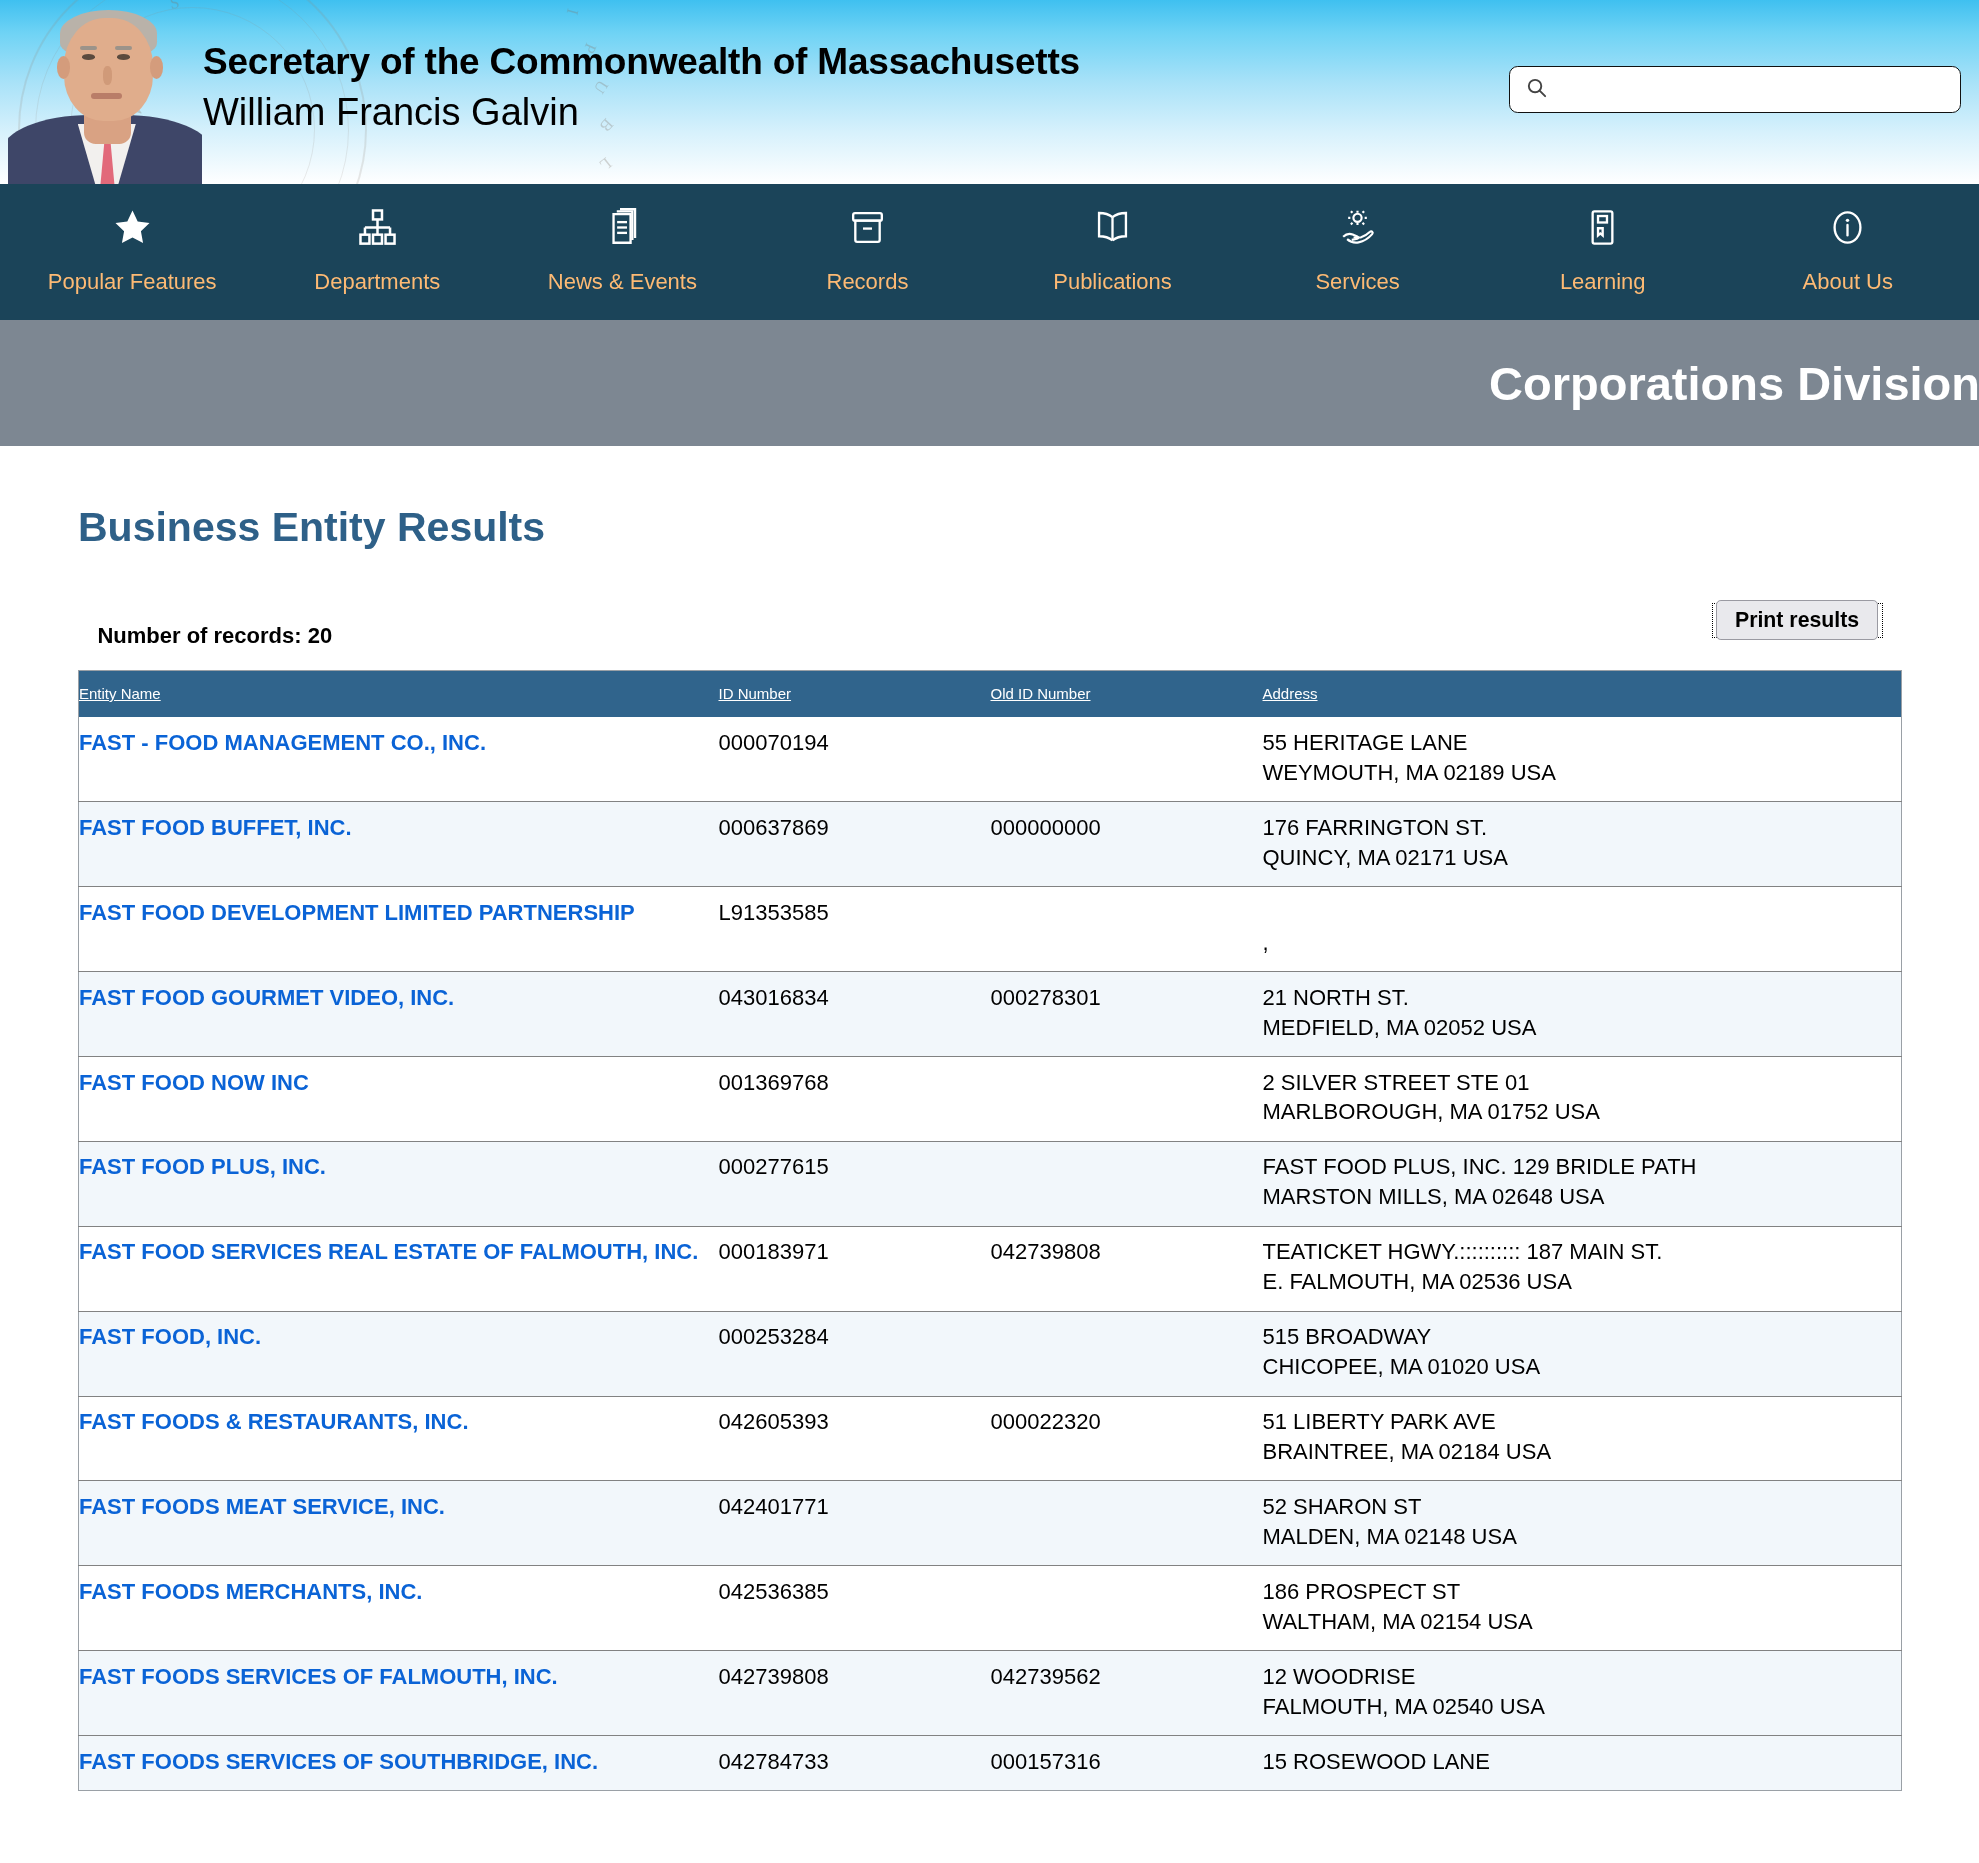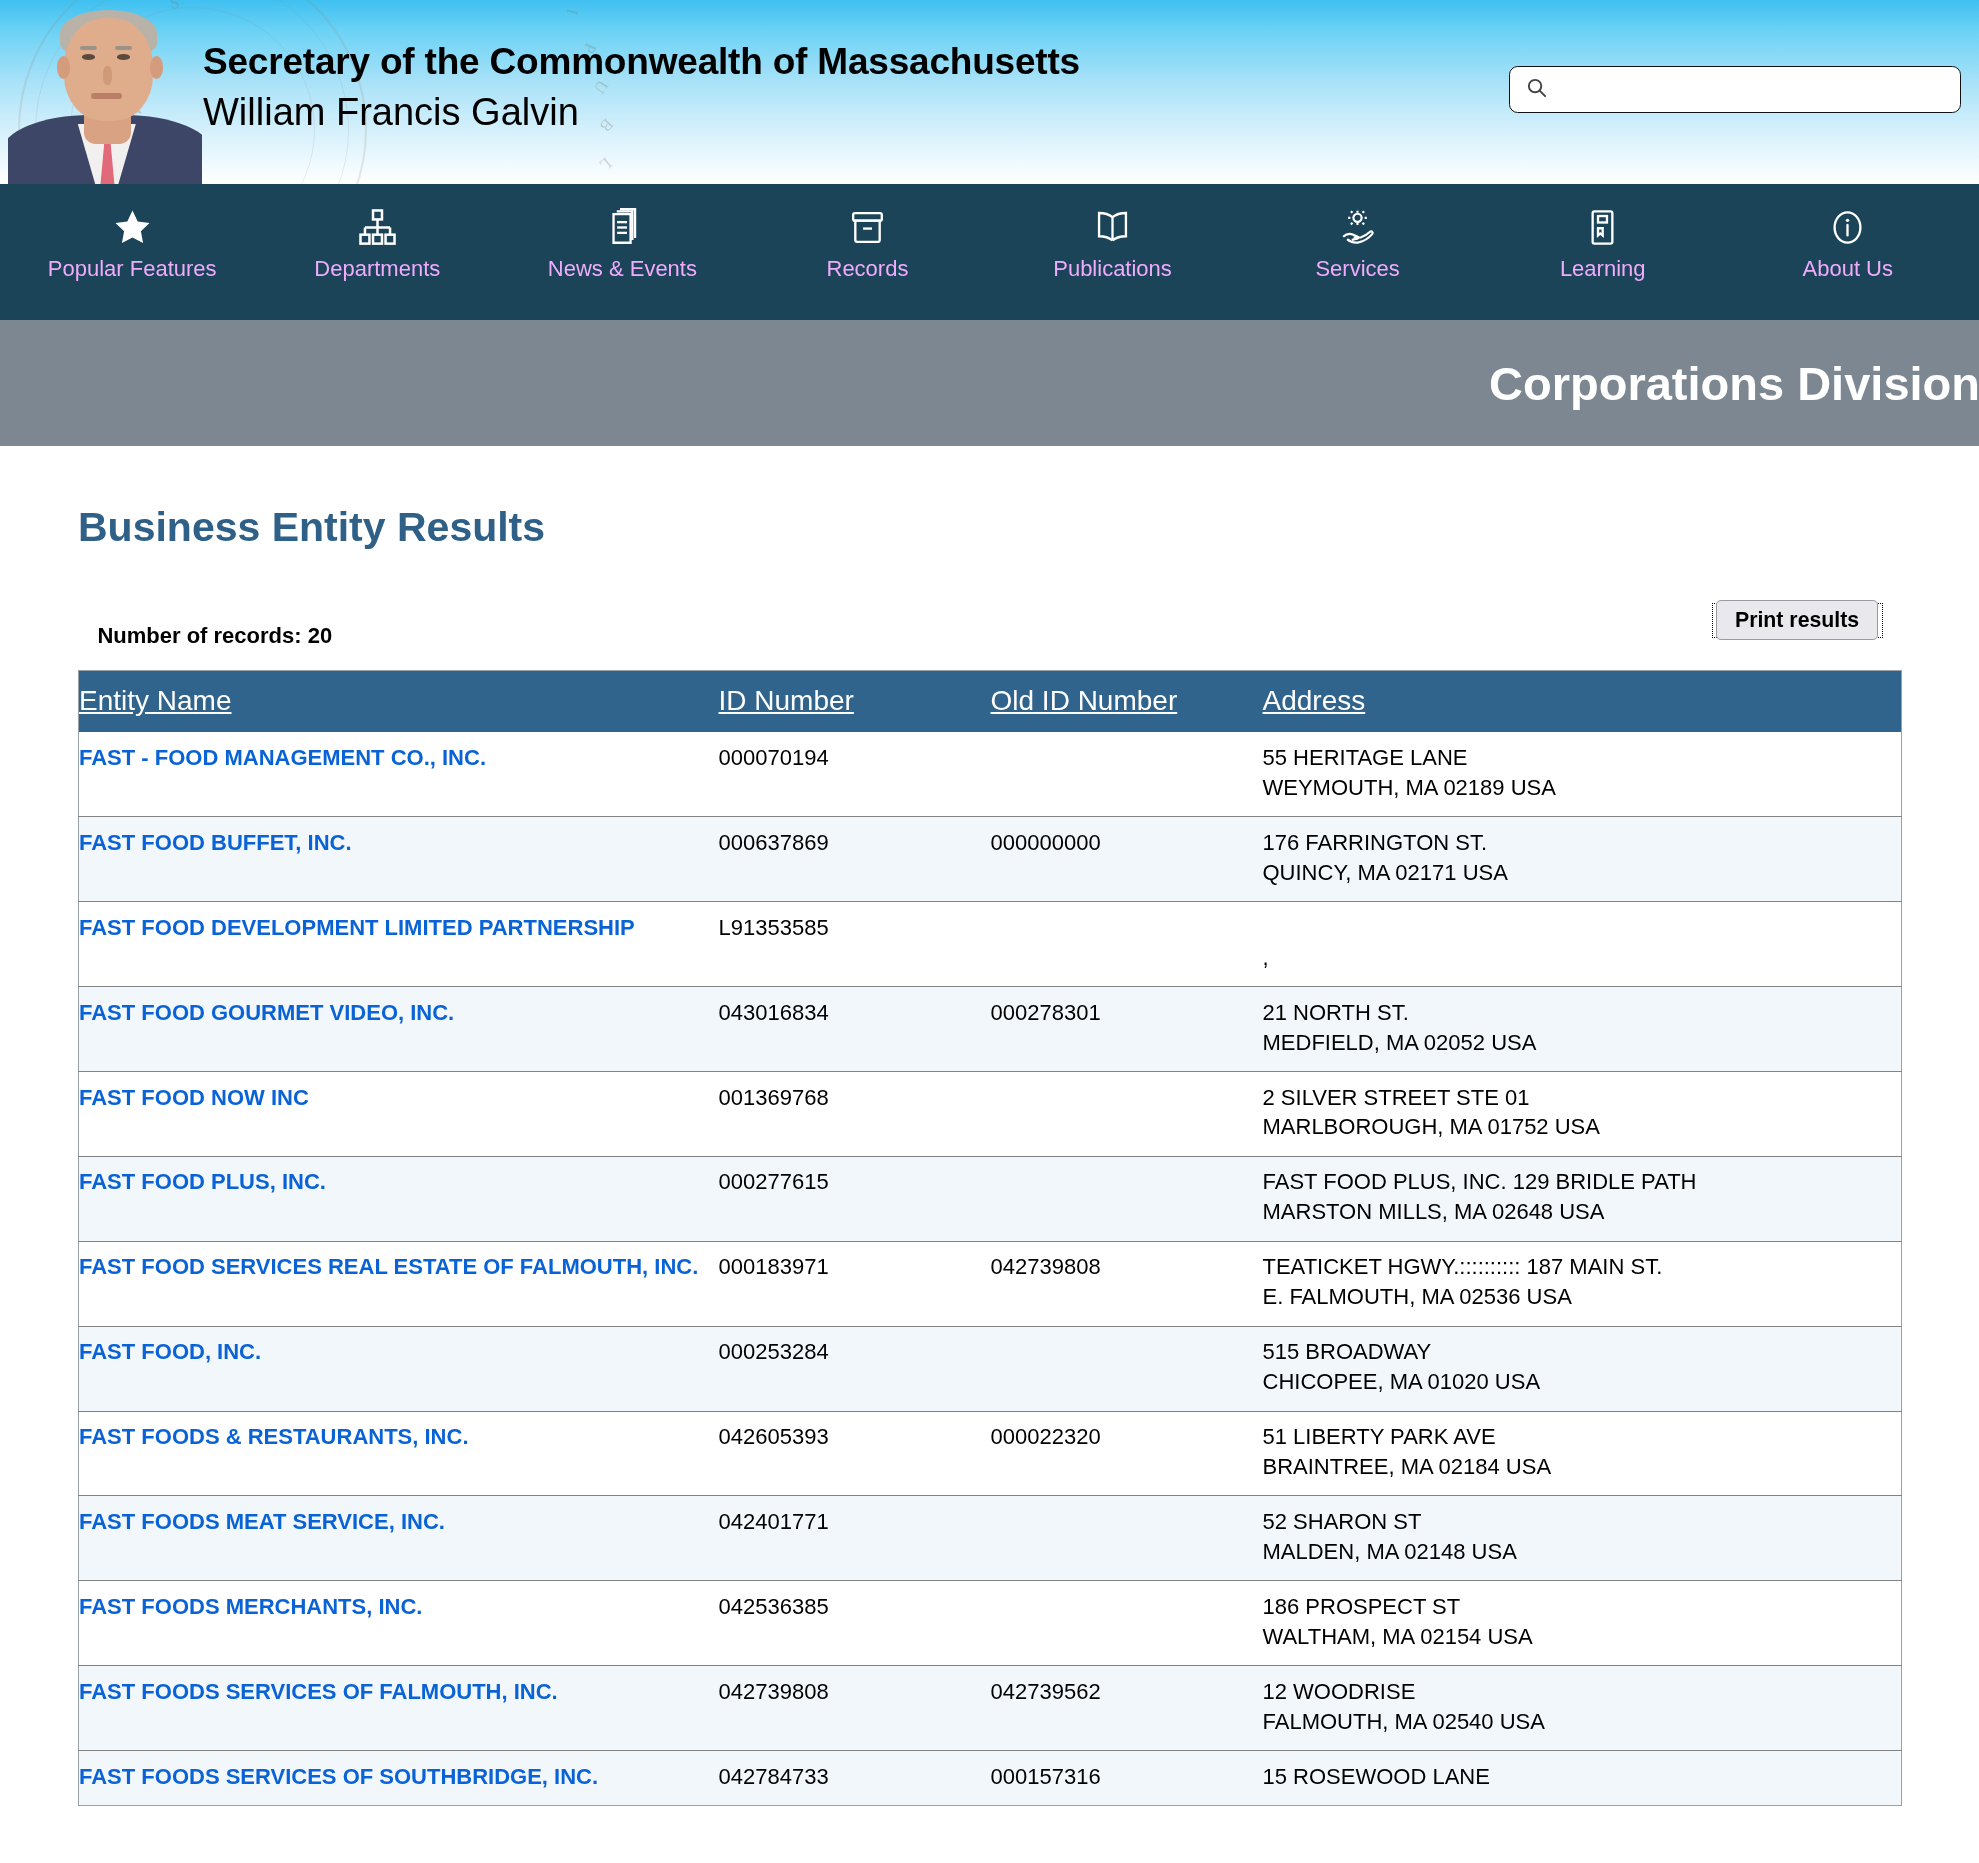--- a/index.html
+++ b/index.html
@@ -134,22 +134,22 @@
     display: flex;
     flex-direction: column;
     align-items: center;
     color: #ffffff;
     cursor: pointer;
     padding-top: 3.9px;
   }
   .nav-icon { height: 52px; display:flex; align-items:center; justify-content:center; }
   .nav-label {
     font-size: 22px;
-    margin-top: 3px;
-    color: #f0abfc;
+    margin-top: 16px;
+    color: #fdba74;
     white-space: nowrap;
   }
 
   
   .page-banner {
     background: #7d8792;
     height: 126px;
     display: flex;
     align-items: center;
     justify-content: flex-end;
@@ -204,21 +204,21 @@
     width: 100%;
     border-collapse: collapse;
     margin-top: 21.3px;
     border: 1px solid #9aa0a6;
     table-layout: fixed;
   }
   table.results thead th {
     background: #30648c;
     color: #ffffff;
     text-align: left;
-    font-size: 28px;
+    font-size: 15px;
     font-weight: normal;
     padding: 13.6px 0 15.5px 0;
     vertical-align: top;
   }
   table.results thead th span { text-decoration: underline; cursor: pointer; }
   th.c-name { width: 640px; padding-left: 13.6px; }
   th.c-id   { width: 272px; }
   th.c-old  { width: 272px; }
   th.c-addr { width: auto; }
 

